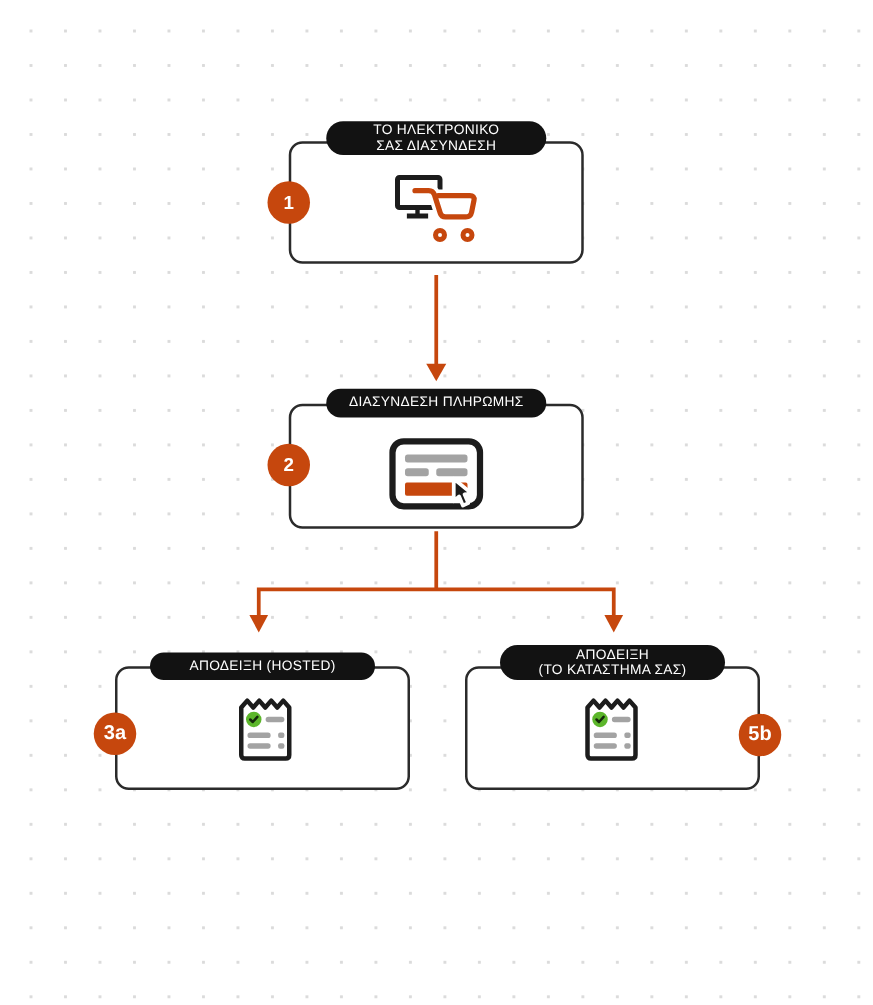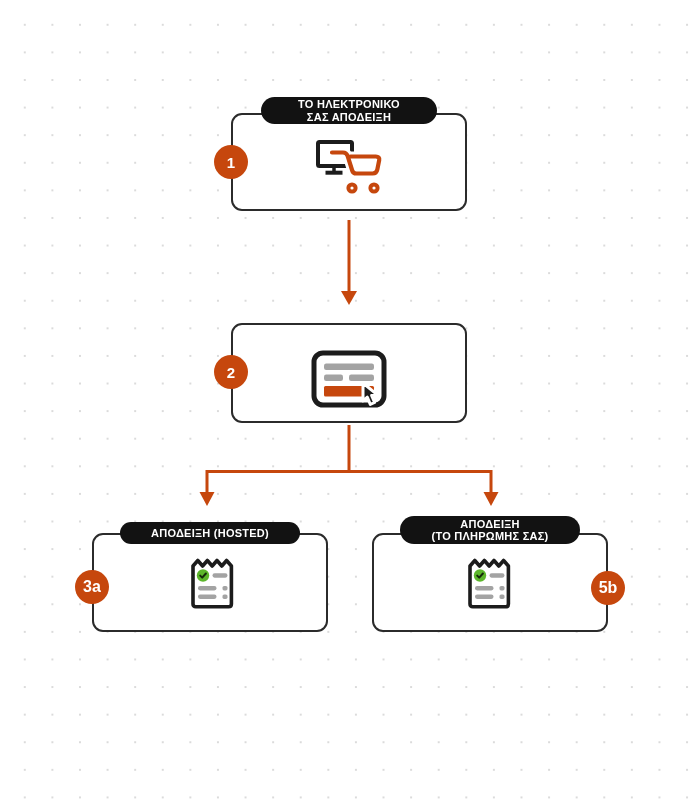--- a/index.html
+++ b/index.html
@@ -20,21 +20,21 @@
     background:var(--box-background,#fff);
     border:2.5px solid var(--box-border,#2b2b2b);
     border-radius:11px;z-index:1;
   }
   .pill{
     position:absolute;z-index:3;box-sizing:border-box;
     background:var(--pill-background,#121212);
     color:var(--pill-text,#fff);
     border-radius:14px;
     display:flex;flex-direction:column;align-items:center;justify-content:center;
-    font-weight:bold;font-size:11px;line-height:12.5px;letter-spacing:.25px;
+    font-weight:normal;font-size:11px;line-height:12.5px;letter-spacing:.25px;
     text-align:center;white-space:nowrap;
   }
   .badge{
     position:absolute;z-index:4;width:34px;height:34px;border-radius:50%;
     background:var(--accent,#c6470d);color:#fff;font-weight:bold;
     display:flex;align-items:center;justify-content:center;
   }
   .badge.big{font-size:15px;}
   .badge.small{font-size:16px;}
   .icon{position:absolute;z-index:2;}
@@ -59,40 +59,43 @@
     <polygon class="flow-head" points="341,291 357,291 349,305"></polygon>
     <line class="flow-line" x1="349" y1="425" x2="349" y2="471.5"></line>
     <path class="flow-line" d="M207,493 L207,471.5 L491,471.5 L491,493"></path>
     <polygon class="flow-head" points="199.5,492 214.5,492 207,506"></polygon>
     <polygon class="flow-head" points="483.5,492 498.5,492 491,506"></polygon>
   </svg>
 
   <div class="node-box" style="left:231px;top:113px;width:236px;height:98px;"></div>
   <div class="pill" style="left:261px;top:97px;width:176px;height:27px;">
     <span>ΤΟ ΗΛΕΚΤΡΟΝΙΚΟ</span>
-    <span>ΣΑΣ ΑΠΟΔΕΙΞΗ</span>
+    <span>ΣΑΣ ΔΙΑΣΥΝΔΕΣΗ</span>
   </div>
   <div class="badge big" style="left:214px;top:145px;">
     <span>1</span>
   </div>
   <svg class="icon" style="left:314px;top:137px;" width="84" height="60" viewBox="0 0 84 60">
     <rect class="st-dark" x="4" y="5" width="34" height="24" rx="1.5" fill="#fff" stroke-width="4"></rect>
     <line class="st-dark" x1="20" y1="29" x2="20" y2="35" stroke-width="3.5"></line>
     <line class="st-dark" x1="11.5" y1="35.7" x2="28.5" y2="35.7" stroke-width="4"></line>
     <g fill="none" stroke-linejoin="round" stroke-linecap="round">
       <path class="st-halo" stroke-width="10" d="M18,15.5 h11 c2.3,0 3.8,1.1 4.6,3.4 l4.6,14.6 c0.6,2 2,3 4.2,3 h16.2 c2.6,0 4.2,-1.2 4.7,-3.8 l1.9,-9.5 c0.5,-2.4 -0.9,-3.7 -3.3,-3.7 H36.5"></path>
       <path class="st-accent" stroke-width="4.2" d="M18,15.5 h11 c2.3,0 3.8,1.1 4.6,3.4 l4.6,14.6 c0.6,2 2,3 4.2,3 h16.2 c2.6,0 4.2,-1.2 4.7,-3.8 l1.9,-9.5 c0.5,-2.4 -0.9,-3.7 -3.3,-3.7 H36.5"></path>
       <circle class="st-halo" cx="38" cy="51" r="3.6" stroke-width="9"></circle>
       <circle class="st-halo" cx="60" cy="51" r="3.6" stroke-width="9"></circle>
       <circle class="st-accent" cx="38" cy="51" r="3.6" stroke-width="4"></circle>
       <circle class="st-accent" cx="60" cy="51" r="3.6" stroke-width="4"></circle>
     </g>
   </svg>
 
   <div class="node-box" style="left:231px;top:323px;width:236px;height:100px;"></div>
+  <div class="pill" style="left:261px;top:311px;width:176px;height:23px;">
+    <span>ΔΙΑΣΥΝΔΕΣΗ ΠΛΗΡΩΜΗΣ</span>
+  </div>
   <div class="badge big" style="left:214px;top:355px;">
     <span>2</span>
   </div>
   <svg class="icon" style="left:311px;top:350px;" width="78" height="62" viewBox="0 0 78 62">
     <rect class="st-dark" x="3" y="3" width="70" height="52" rx="9" fill="#fff" stroke-width="5"></rect>
     <rect class="f-gray" x="13" y="13.5" width="50" height="6.5" rx="2.2"></rect>
     <rect class="f-gray" x="13" y="24.5" width="19" height="6.5" rx="2.2"></rect>
     <rect class="f-gray" x="38" y="24.5" width="25" height="6.5" rx="2.2"></rect>
     <rect class="f-accent" x="13" y="36" width="50" height="10.5" rx="1.5"></rect>
     <path class="f-dark st-halo" stroke-width="3" stroke-linejoin="round" d="M52,33 v18 l4.3,-3.8 3,7.2 4.3,-1.9 -3,-7 5.8,-0.6 z"></path>
@@ -112,21 +115,21 @@
     <rect class="f-gray" x="23.5" y="17.3" width="15" height="4.4" rx="2.1"></rect>
     <rect class="f-gray" x="9" y="30" width="18.5" height="4.4" rx="2.1"></rect>
     <rect class="f-gray" x="33.5" y="30" width="5" height="4.4" rx="1.6"></rect>
     <rect class="f-gray" x="9" y="38.5" width="18.5" height="4.4" rx="2.1"></rect>
     <rect class="f-gray" x="33.5" y="38.5" width="5" height="4.4" rx="1.6"></rect>
   </svg>
 
   <div class="node-box" style="left:372px;top:533px;width:236px;height:99px;"></div>
   <div class="pill" style="left:400px;top:516px;width:180px;height:28px;">
     <span>ΑΠΟΔΕΙΞΗ</span>
-    <span>(ΤΟ ΠΛΗΡΩΜΗΣ ΣΑΣ)</span>
+    <span>(ΤΟ ΚΑΤΑΣΤΗΜΑ ΣΑΣ)</span>
   </div>
   <div class="badge small" style="left:591px;top:571px;">
     <span>5b</span>
   </div>
   <svg class="icon" style="left:466px;top:556px;" width="47" height="54" viewBox="0 0 47 54">
     <path class="st-dark" fill="#fff" stroke-width="3.6" stroke-linejoin="round" d="M4,10 l4.8,-5.5 4.8,5.5 4.8,-5.5 4.8,5.5 4.8,-5.5 4.8,5.5 4.8,-5.5 4.8,5.5 V48 q0,2.8 -2.8,2.8 H6.8 Q4,50.8 4,48 Z"></path>
     <circle class="f-green" cx="14" cy="19.5" r="6.2"></circle>
     <path fill="none" stroke="#14290a" stroke-width="2" stroke-linecap="round" stroke-linejoin="round" d="M11.2,19.6 l2,2 3.7,-4.1"></path>
     <rect class="f-gray" x="23.5" y="17.3" width="15" height="4.4" rx="2.1"></rect>
     <rect class="f-gray" x="9" y="30" width="18.5" height="4.4" rx="2.1"></rect>

